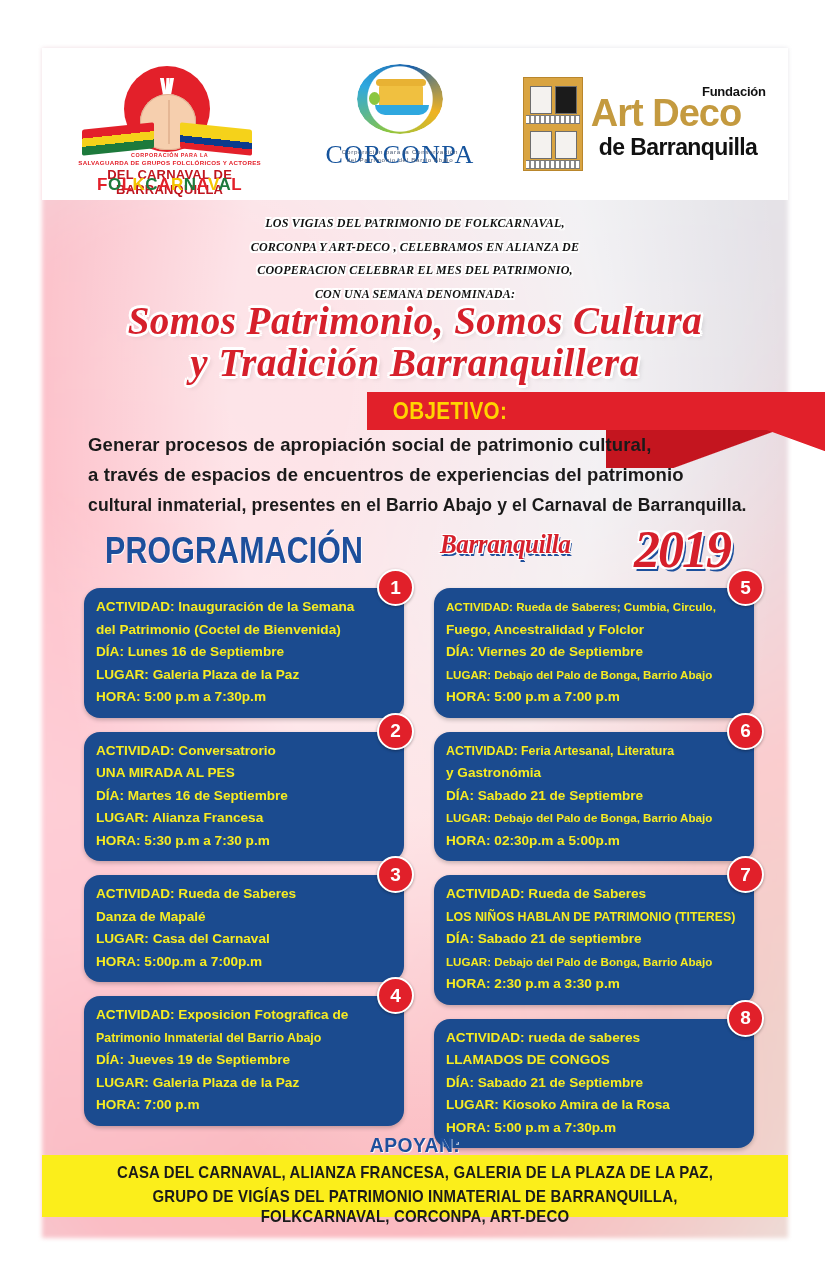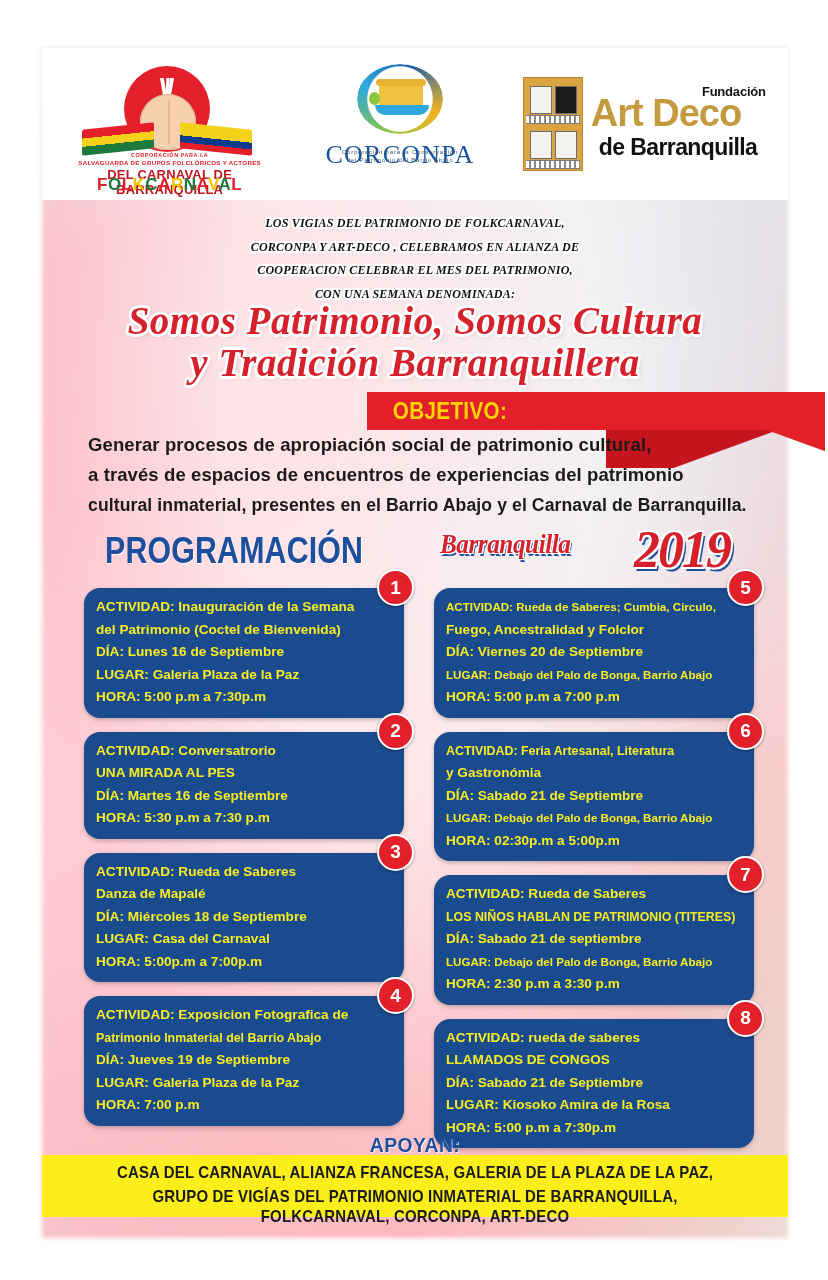--- a/index.html
+++ b/index.html
@@ -367,27 +367,27 @@
         <div class="ln">del Patrimonio (Coctel de Bienvenida)</div>
         <div class="ln">DÍA: Lunes 16 de Septiembre</div>
         <div class="ln">LUGAR: Galeria Plaza de la Paz</div>
         <div class="ln">HORA: 5:00 p.m a 7:30p.m</div>
       </div>
       <div class="card">
         <div class="badge">2</div>
         <div class="ln">ACTIVIDAD: Conversatrorio</div>
         <div class="ln">UNA MIRADA AL PES</div>
         <div class="ln">DÍA: Martes 16 de Septiembre</div>
+        <div class="ln">LUGAR: Alianza Francesa</div>
         <div class="ln">HORA: 5:30 p.m a 7:30 p.m</div>
       </div>
       <div class="card">
         <div class="badge">3</div>
         <div class="ln">ACTIVIDAD: Rueda de Saberes</div>
         <div class="ln">Danza de Mapalé</div>
-        <div class="ln">DÍA: Miércoles 18 de Septiembre</div>
         <div class="ln">LUGAR: Casa del Carnaval</div>
         <div class="ln">HORA: 5:00p.m a 7:00p.m</div>
       </div>
       <div class="card">
         <div class="badge">4</div>
         <div class="ln">ACTIVIDAD: Exposicion Fotografica de</div>
         <div class="ln small">Patrimonio Inmaterial del Barrio Abajo</div>
         <div class="ln">DÍA: Jueves 19 de Septiembre</div>
         <div class="ln">LUGAR: Galeria Plaza de la  Paz</div>
         <div class="ln">HORA:  7:00 p.m</div>

